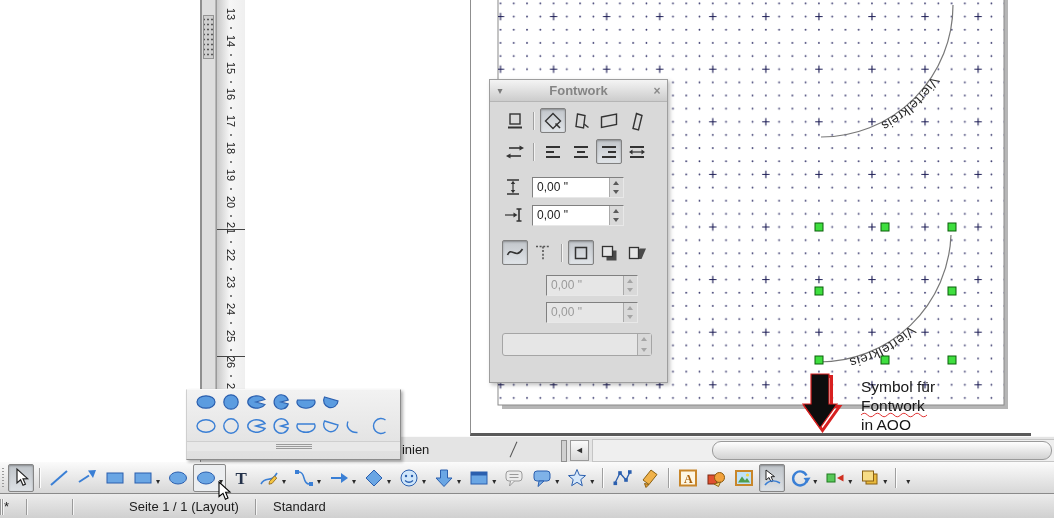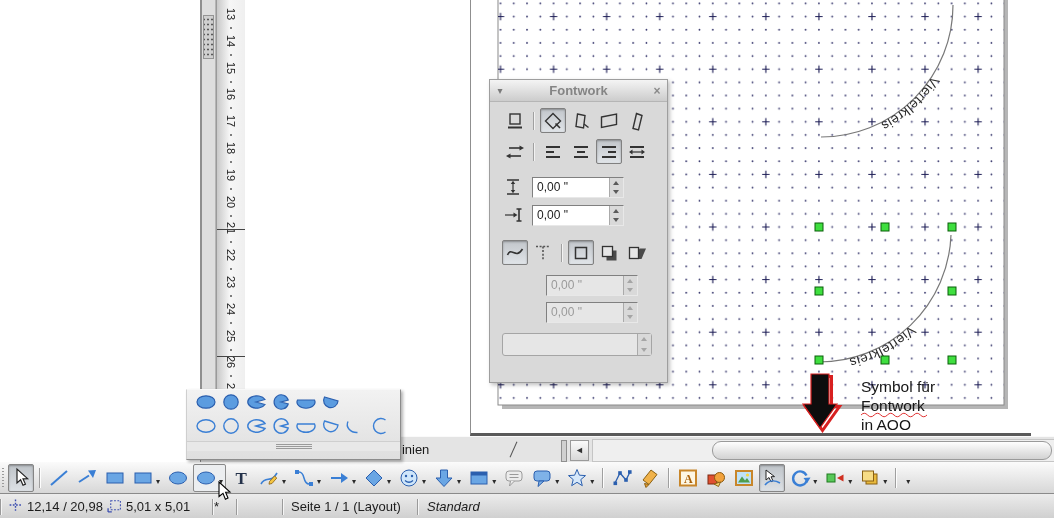--- a/index.html
+++ b/index.html
@@ -106,22 +106,22 @@
   
   #statusbar{position:absolute;left:0;top:493px;width:1054px;height:25px;z-index:3;
     background:linear-gradient(#ececec,#cfcfcf);border-top:1px solid #8a8a8a;
     display:flex;align-items:center;font-size:13px;color:#1c1c1c;}
   .ssep{width:1px;height:16px;background:#9a9a9a;border-right:1px solid #f5f5f5;}
   .sfield{display:flex;align-items:center;}
   #sb-sel{width:502px;padding-left:9px;}
   #sb-dim{width:204px;padding-left:6px;display:flex;align-items:center;gap:4px;}
   #sb-star{width:22px;text-align:center;}
   #sb-blank{width:44px;}
-  #sb-page{width:126px;padding-left:7px;}
-  #sb-style{flex:1;padding-left:8px;font-style:italic;}
+  #sb-page{width:126px;padding-left:7px;margin-left:48px;}
+  #sb-style{flex:1;padding-left:16px;}
 
   
   #cursor{position:absolute;left:218px;top:481px;z-index:9;}
 </style>
 </head>
 <body>
 
 <div id="screen">
 
   <div id="bg-left"></div>
@@ -674,31 +674,20 @@
         </div>
         <div class="tsep"></div>
         <div class="tbtn">
           <span class="tdd">▾</span>
         </div>
       </div>
   </div>
 
   <div id="statusbar">
     <div class="ssep"></div>
-    <div class="sfield" id="sb-dim">
-      <span><svg viewBox="0 0 14 14" width="15" height="15">
-            <path d="M7 1.5 V12 M1.5 6.5 H12.5" stroke="#3b4db0" stroke-width="1.3" stroke-dasharray="1.6 1.4"></path>
-          </svg></span>
-      <span>12,14 / 20,98</span>
-      <span><svg viewBox="0 0 14 14" width="15" height="15">
-            <rect x="3.5" y="2.5" width="9" height="8.5" fill="none" stroke="#3b4db0" stroke-dasharray="1.7 1.4"></rect>
-            <path d="M1 13 H4.5 M1 13 V9.5" stroke="#3b4db0" stroke-width="1.2"></path>
-          </svg></span>
-      <span>5,01 x 5,01</span>
-    </div>
     <div class="ssep"></div>
     <div class="sfield" id="sb-star">*</div>
     <div class="ssep"></div>
     <div class="sfield" id="sb-blank"></div>
     <div class="ssep"></div>
     <div class="sfield" id="sb-page">Seite 1 / 1 (Layout)</div>
     <div class="ssep"></div>
     <div class="sfield" id="sb-style">Standard</div>
   </div>
 

